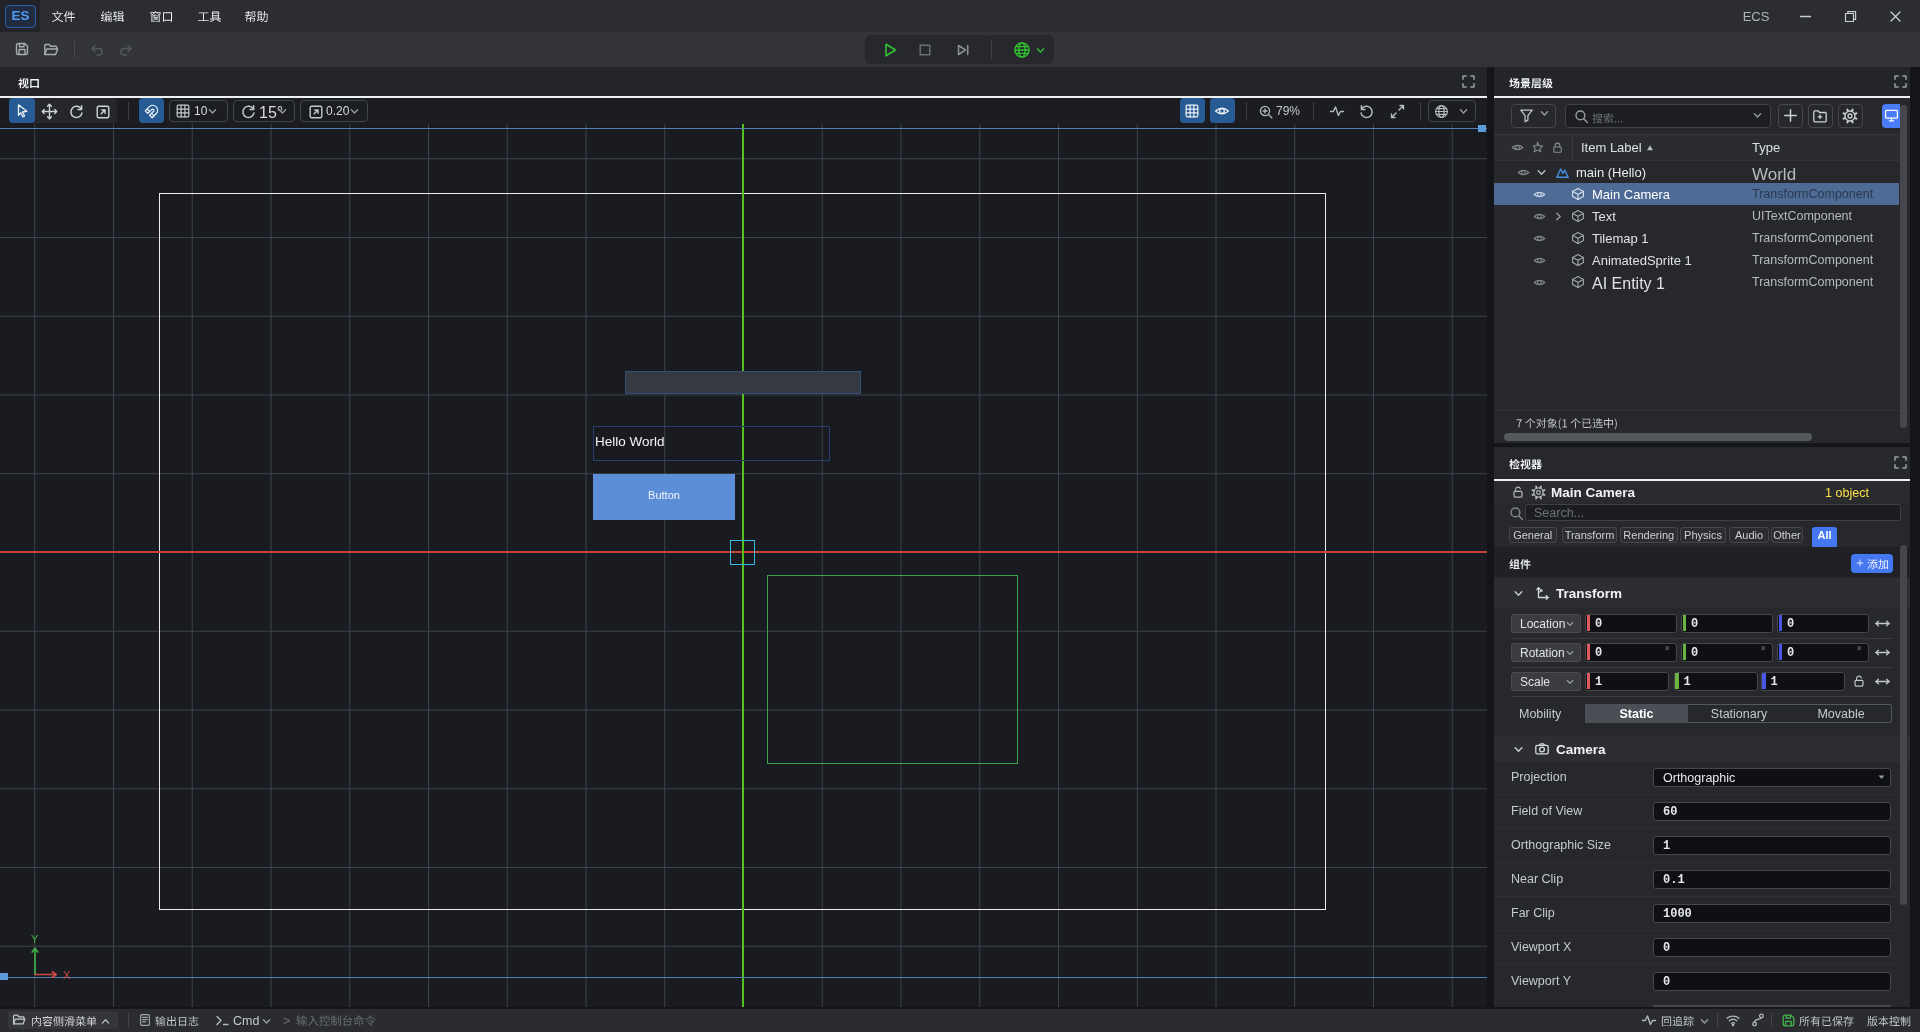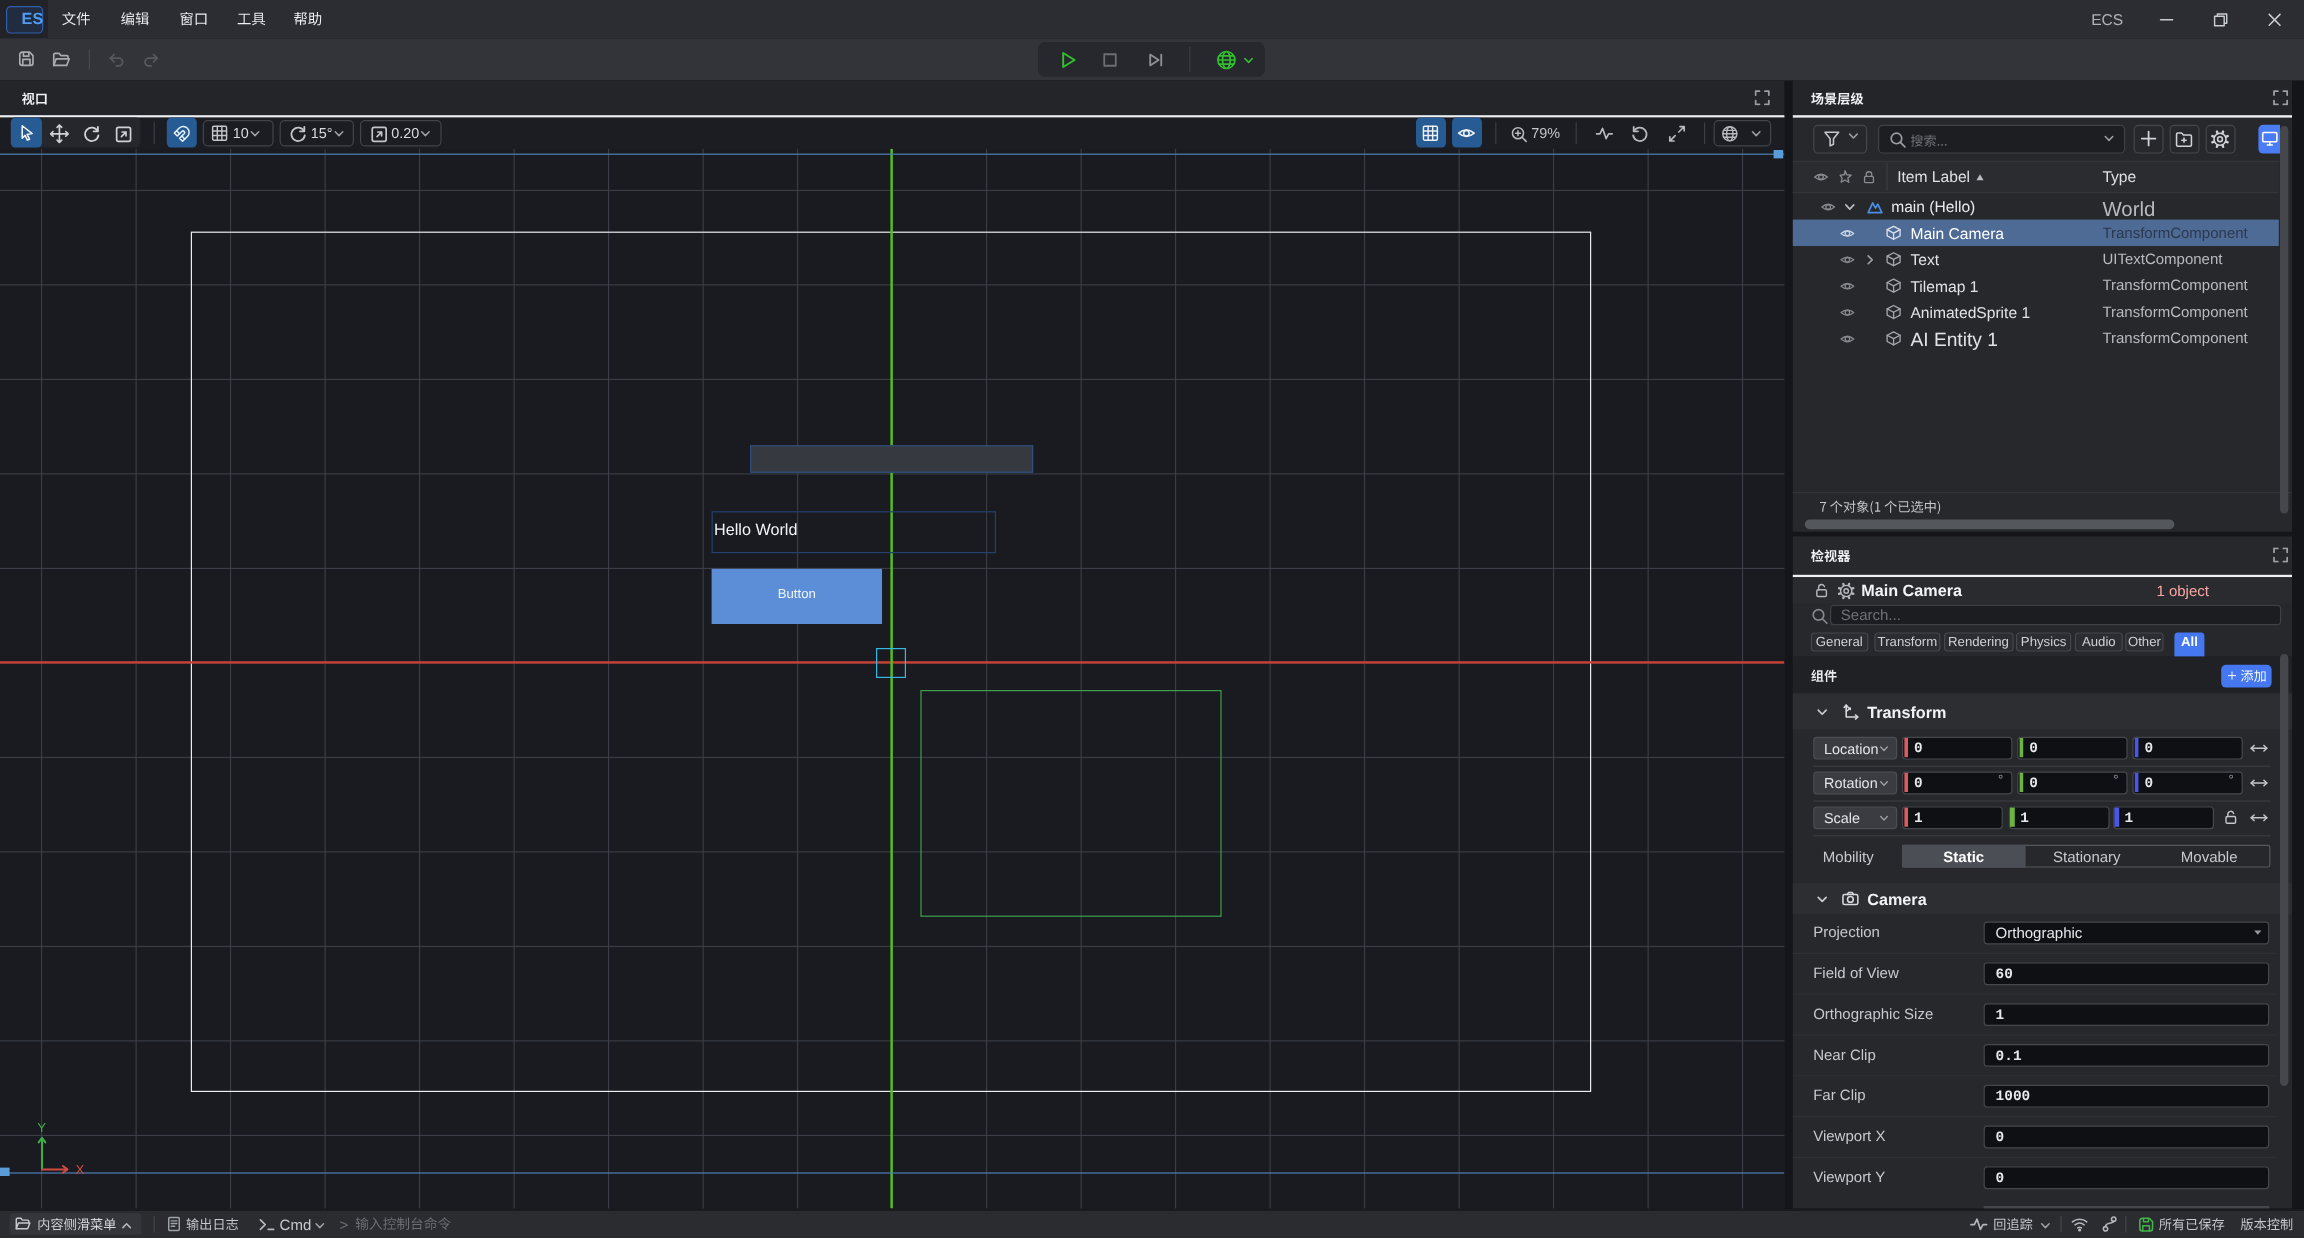--- a/index.html
+++ b/index.html
@@ -1,16 +1,16 @@
 <!DOCTYPE html>
 <html><head><meta charset="utf-8"><style>*{margin:0;padding:0;box-sizing:border-box}html,body{width:1920px;height:1032px;overflow:hidden;background:#141519;font-family:"Liberation Sans",sans-serif;-webkit-font-smoothing:antialiased}.a{position:absolute}.mono{font-family:"Liberation Mono",monospace;font-weight:bold}</style></head><body>
 <div class="a" style="left:0;top:0;width:1920px;height:32px;background:#2b2d32"></div>
 <div class="a" style="left:0;top:0;width:40px;height:32px;background:#212329"></div>
 <div class="a" style="left:5px;top:4.5px;width:31px;height:23px;border:1px solid #2d5fae;border-radius:4px;background:rgba(40,90,170,.18)"></div>
-<div class="a" style="left:5px;top:4px;width:31px;height:24px;line-height:23px;text-align:right;color:#4f9cf0;font-size:13.5px;font-weight:bold">ES</div>
+<div class="a" style="left:5px;top:4px;width:31px;height:24px;line-height:23px;text-align:center;color:#4f9cf0;font-size:13.5px;font-weight:bold">ES</div>
 <div style="position:absolute;left:51.0px;top:9.8px;width:25px;height:12px"><svg width="25" height="12" viewBox="0 0 25.0 12.5" style="overflow:visible">
       <path d="M9.1 1.6 10.0 1.9Q9.2 4.2 8.0 5.8Q6.8 7.5 5.0 8.6Q3.3 9.7 1.0 10.5Q1.0 10.4 0.9 10.2Q0.8 10.0 0.7 9.9Q0.5 9.7 0.5 9.6Q2.7 8.9 4.4 7.9Q6.0 6.9 7.2 5.3Q8.3 3.8 9.1 1.6ZM3.4 1.7Q4.1 3.6 5.3 5.2Q6.5 6.8 8.2 7.9Q9.9 9.0 12.1 9.5Q12.0 9.6 11.9 9.8Q11.7 10.0 11.6 10.1Q11.5 10.3 11.4 10.4Q9.2 9.8 7.5 8.6Q5.8 7.4 4.5 5.8Q3.3 4.1 2.5 2.0ZM0.6 1.2H11.9V2.1H0.6ZM5.3 -0.8 6.3 -1.1Q6.6 -0.6 6.8 -0.1Q7.1 0.4 7.2 0.8L6.2 1.2Q6.1 0.8 5.8 0.2Q5.6 -0.3 5.3 -0.8Z M20.1 -0.8H21.0V10.5H20.1ZM17.9 -0.4 18.8 -0.2Q18.6 0.7 18.4 1.5Q18.1 2.4 17.8 3.1Q17.5 3.8 17.2 4.4Q17.1 4.3 16.9 4.2Q16.8 4.1 16.6 4.0Q16.5 4.0 16.4 3.9Q16.7 3.4 17.0 2.7Q17.3 2.0 17.5 1.2Q17.8 0.4 17.9 -0.4ZM18.0 1.6H23.9V2.5H17.8ZM16.5 5.2H24.4V6.2H16.5ZM15.8 -1.0 16.7 -0.7Q16.3 0.4 15.8 1.4Q15.3 2.4 14.7 3.3Q14.1 4.3 13.4 5.0Q13.4 4.9 13.3 4.7Q13.2 4.5 13.1 4.3Q13.0 4.1 12.9 4.0Q13.5 3.4 14.0 2.6Q14.6 1.8 15.0 0.9Q15.5 -0.0 15.8 -1.0ZM14.6 2.3 15.5 1.4 15.5 1.4V10.5H14.6Z" fill="#eef0f2"></path>
     </svg></div>
 <div style="position:absolute;left:100.0px;top:9.8px;width:25px;height:12px"><svg width="25" height="12" viewBox="0 0 25.0 12.5" style="overflow:visible">
       <path d="M0.8 7.2Q0.8 7.1 0.8 7.0Q0.7 6.8 0.7 6.7Q0.6 6.5 0.6 6.4Q0.8 6.4 1.0 6.1Q1.2 5.9 1.4 5.6Q1.6 5.4 1.9 5.0Q2.1 4.6 2.5 4.0Q2.8 3.5 3.2 2.9Q3.5 2.2 3.8 1.6L4.6 2.0Q4.1 2.9 3.6 3.7Q3.1 4.6 2.6 5.3Q2.0 6.1 1.5 6.7V6.8Q1.5 6.8 1.4 6.8Q1.3 6.9 1.2 6.9Q1.0 7.0 0.9 7.1Q0.8 7.1 0.8 7.2ZM0.8 7.2 0.8 6.5 1.2 6.2 4.2 5.5Q4.2 5.7 4.2 5.9Q4.2 6.2 4.2 6.3Q3.2 6.5 2.6 6.7Q1.9 6.9 1.6 7.0Q1.3 7.0 1.1 7.1Q0.9 7.2 0.8 7.2ZM0.8 4.2Q0.7 4.1 0.7 4.0Q0.6 3.8 0.6 3.6Q0.5 3.5 0.5 3.4Q0.6 3.3 0.8 3.1Q1.0 2.9 1.1 2.6Q1.2 2.4 1.4 2.1Q1.6 1.7 1.8 1.2Q2.1 0.7 2.3 0.1Q2.5 -0.4 2.7 -1.0L3.6 -0.7Q3.3 0.1 2.9 0.9Q2.5 1.7 2.1 2.4Q1.7 3.1 1.3 3.7V3.7Q1.3 3.7 1.2 3.8Q1.1 3.8 1.0 3.9Q0.9 4.0 0.8 4.1Q0.8 4.1 0.8 4.2ZM0.8 4.2 0.7 3.5 1.2 3.2 3.4 3.0Q3.3 3.2 3.3 3.4Q3.3 3.6 3.3 3.8Q2.5 3.9 2.1 3.9Q1.6 4.0 1.4 4.1Q1.1 4.1 1.0 4.1Q0.8 4.2 0.8 4.2ZM0.5 8.8Q1.2 8.6 2.2 8.2Q3.1 7.8 4.2 7.5L4.3 8.2Q3.4 8.6 2.4 9.0Q1.5 9.4 0.7 9.7ZM7.8 4.8H8.4V10.1H7.8ZM9.3 4.8H10.0V10.1H9.3ZM10.9 4.3H11.6V9.6Q11.6 9.8 11.6 10.0Q11.5 10.2 11.4 10.3Q11.2 10.4 11.0 10.4Q10.7 10.4 10.4 10.4Q10.4 10.3 10.3 10.0Q10.2 9.8 10.2 9.7Q10.4 9.7 10.5 9.7Q10.7 9.7 10.8 9.7Q10.9 9.7 10.9 9.6ZM5.2 0.4H6.0V3.1Q6.0 3.8 6.0 4.7Q5.9 5.7 5.8 6.6Q5.7 7.6 5.4 8.6Q5.1 9.5 4.6 10.3Q4.6 10.2 4.4 10.1Q4.3 10.0 4.2 9.9Q4.0 9.8 3.9 9.8Q4.4 9.0 4.6 8.1Q4.9 7.3 5.0 6.4Q5.1 5.5 5.1 4.6Q5.2 3.8 5.2 3.1ZM5.6 0.4H11.5V3.3H5.6V2.5H10.6V1.1H5.6ZM6.0 4.3H11.3V5.1H6.8V10.4H6.0ZM6.4 7.0H11.2V7.7H6.4ZM7.6 -0.8 8.4 -1.1Q8.7 -0.7 8.9 -0.3Q9.1 0.1 9.1 0.5L8.2 0.8Q8.1 0.4 8.0 -0.0Q7.8 -0.5 7.6 -0.8Z M13.1 0.5H17.7V1.4H13.1ZM15.6 2.4H16.4V10.4H15.6ZM13.0 7.4Q13.6 7.3 14.4 7.2Q15.2 7.1 16.0 6.9Q16.9 6.7 17.8 6.6L17.8 7.4Q16.6 7.6 15.4 7.9Q14.2 8.1 13.2 8.3ZM13.5 5.4Q13.5 5.3 13.4 5.1Q13.4 5.0 13.3 4.8Q13.3 4.6 13.2 4.5Q13.4 4.5 13.5 4.2Q13.7 3.9 13.8 3.5Q13.9 3.3 14.0 2.8Q14.2 2.4 14.4 1.8Q14.5 1.1 14.7 0.4Q14.9 -0.3 14.9 -1.0L15.9 -0.8Q15.7 0.2 15.4 1.2Q15.1 2.2 14.8 3.1Q14.5 4.1 14.1 4.8V4.8Q14.1 4.8 14.0 4.9Q13.9 5.0 13.8 5.0Q13.7 5.1 13.6 5.2Q13.5 5.3 13.5 5.4ZM13.5 5.4V4.6L14.0 4.3H17.6V5.2H14.4Q14.1 5.2 13.8 5.2Q13.6 5.3 13.5 5.4ZM22.7 3.0H23.6V10.5H22.7ZM19.4 0.1V1.4H22.7V0.1ZM18.5 -0.6H23.6V2.1H18.5ZM17.8 2.8H24.4V3.6H17.8ZM19.0 4.7H22.9V5.4H19.0ZM19.0 6.5H23.0V7.2H19.0ZM18.6 3.0H19.5V8.7L18.6 8.8ZM17.5 8.6Q18.3 8.5 19.5 8.4Q20.6 8.3 21.9 8.3Q23.2 8.2 24.5 8.1L24.5 8.8Q23.3 9.0 22.0 9.1Q20.8 9.2 19.6 9.2Q18.5 9.3 17.6 9.4Z" fill="#eef0f2"></path>
     </svg></div>
 <div style="position:absolute;left:149.0px;top:9.8px;width:25px;height:12px"><svg width="25" height="12" viewBox="0 0 25.0 12.5" style="overflow:visible">
       <path d="M2.0 3.6H10.6V10.5H9.6V4.3H3.0V10.5H2.0ZM5.4 2.3 6.4 2.5Q6.1 3.0 5.8 3.4Q5.5 3.8 5.2 4.1L4.4 3.9Q4.7 3.5 4.9 3.1Q5.2 2.7 5.4 2.3ZM2.4 9.3H10.2V10.0H2.4ZM8.0 5.3H8.2L8.3 5.3L8.8 5.5Q8.4 6.5 7.6 7.2Q6.9 7.9 5.9 8.4Q4.9 8.8 3.9 9.1Q3.8 8.9 3.7 8.8Q3.6 8.6 3.5 8.5Q4.4 8.3 5.3 7.9Q6.3 7.5 7.0 6.9Q7.7 6.3 8.0 5.4ZM4.9 4.6 5.7 4.7Q5.4 5.3 5.0 5.8Q4.6 6.4 4.0 6.9Q3.9 6.8 3.7 6.7Q3.6 6.5 3.4 6.5Q4.0 6.0 4.4 5.5Q4.7 5.0 4.9 4.6ZM5.0 5.3H8.2V5.9H4.5ZM4.6 6.8 5.0 6.3Q5.7 6.5 6.4 6.9Q7.2 7.2 7.8 7.6Q8.5 8.0 8.9 8.3L8.4 8.9Q8.0 8.5 7.4 8.2Q6.7 7.8 6.0 7.4Q5.2 7.0 4.6 6.8ZM1.0 0.1H11.5V2.0H10.5V0.8H1.9V2.0H1.0ZM4.6 1.1 5.3 1.5Q4.8 2.0 4.2 2.4Q3.6 2.7 2.9 3.0Q2.2 3.4 1.6 3.6L1.1 2.8Q1.7 2.7 2.3 2.4Q2.9 2.1 3.5 1.8Q4.1 1.5 4.6 1.1ZM7.2 1.6 7.8 1.1Q8.4 1.3 9.1 1.7Q9.8 2.0 10.5 2.4Q11.1 2.7 11.5 3.0L10.9 3.6Q10.5 3.3 9.9 3.0Q9.3 2.6 8.6 2.2Q7.8 1.9 7.2 1.6ZM5.3 -0.8 6.3 -1.1Q6.5 -0.7 6.7 -0.3Q6.9 0.1 7.0 0.4L6.0 0.7Q5.9 0.4 5.7 -0.0Q5.5 -0.5 5.3 -0.8Z M14.1 0.3H23.5V10.1H22.4V1.3H15.1V10.2H14.1ZM14.5 8.2H23.1V9.1H14.5Z" fill="#eef0f2"></path>
     </svg></div>
 <div style="position:absolute;left:197.0px;top:9.8px;width:25px;height:12px"><svg width="25" height="12" viewBox="0 0 25.0 12.5" style="overflow:visible">
@@ -141,21 +141,21 @@
       <path d="M1.4 2.8 l3.1 3.2 3.1-3.2"></path>
     </g>
   </svg>
 <div class="a" style="left:233px;top:99.5px;width:62px;height:22px;border:1px solid #41444a;border-radius:4px"></div>
 <svg style="position:absolute;left:240px;top:104px" width="16" height="16" viewBox="0 0 16 16" fill="none" stroke-linecap="round" stroke-linejoin="round">
     <g stroke="#c3c6cb" stroke-width="1.5">
       <path d="M13.4 5.2 A5.6 5.6 0 1 0 14 8.9"></path>
       <path d="M13.6 1.8 v3.6 h-3.6"></path>
     </g>
   </svg>
-<div class="a" style="left:259px;top:104px;color:#d7d9dc;font-size:12px">15°</div>
+<div class="a" style="left:259px;top:104px;color:#d7d9dc;font-size:16px">15°</div>
 <svg style="position:absolute;left:278px;top:107px" width="9" height="9" viewBox="0 0 9 9" fill="none" stroke-linecap="round" stroke-linejoin="round">
     <g stroke="#9b9ea3" stroke-width="1.3">
       <path d="M1.4 2.8 l3.1 3.2 3.1-3.2"></path>
     </g>
   </svg>
 <div class="a" style="left:300px;top:99.5px;width:68px;height:22px;border:1px solid #41444a;border-radius:4px"></div>
 <svg style="position:absolute;left:308px;top:104px" width="16" height="16" viewBox="0 0 16 16" fill="none" stroke-linecap="round" stroke-linejoin="round">
     <g stroke="#c3c6cb" stroke-width="1.4">
       <rect x="2.2" y="2.2" width="11.6" height="11.6" rx="1.5"></rect>
       <path d="M6.2 9.8 L10 6 M10 9.2 V6 h-3.2"></path>
@@ -445,21 +445,21 @@
     </g>
   </svg>
 <svg style="position:absolute;left:1531px;top:485px" width="15" height="15" viewBox="0 0 16 16" fill="none" stroke-linecap="round" stroke-linejoin="round">
     <g stroke="#b4b7bc" stroke-width="1.3">
       <circle cx="8" cy="8" r="5"></circle>
       <circle cx="8" cy="8" r="2"></circle>
       <path d="M13.0 10.1 L14.4 10.6 M10.1 13.0 L10.6 14.4 M5.9 13.0 L5.4 14.4 M3.0 10.1 L1.6 10.6 M3.0 5.9 L1.6 5.4 M5.9 3.0 L5.4 1.6 M10.1 3.0 L10.6 1.6 M13.0 5.9 L14.4 5.4" stroke-width="2"></path>
     </g>
   </svg>
 <div class="a" style="left:1551px;top:485px;color:#f2f3f5;font-size:13.5px;font-weight:bold">Main Camera</div>
-<div class="a" style="left:1797px;top:486px;width:100px;text-align:left;color:#fca5a5;font-size:12.5px">1 object</div>
+<div class="a" style="left:1797px;top:486px;width:100px;text-align:center;color:#fde047;font-size:12.5px">1 object</div>
 <svg style="position:absolute;left:1509px;top:506px" width="15" height="15" viewBox="0 0 15 15" fill="none" stroke-linecap="round" stroke-linejoin="round">
     <g stroke="#84878c" stroke-width="1.4">
       <circle cx="6.4" cy="6.4" r="4.4"></circle>
       <path d="M9.7 9.7 L13.4 13.4"></path>
     </g>
   </svg>
 <div class="a" style="left:1525px;top:503.5px;width:376px;height:17px;border:1px solid #3e4045;border-radius:3px;background:#1b1d21"></div>
 <div class="a" style="left:1534px;top:506px;color:#6e7176;font-size:12.5px">Search...</div>
 <div class="a" style="left:1509px;top:527px;width:47.5px;height:16px;border:1px solid #45474c;border-radius:3px;background:#2b2d32;color:#ced0d4;font-size:11px;text-align:center;line-height:14px">General</div>
 <div class="a" style="left:1562px;top:527px;width:55px;height:16px;border:1px solid #45474c;border-radius:3px;background:#2b2d32;color:#ced0d4;font-size:11px;text-align:center;line-height:14px">Transform</div>

